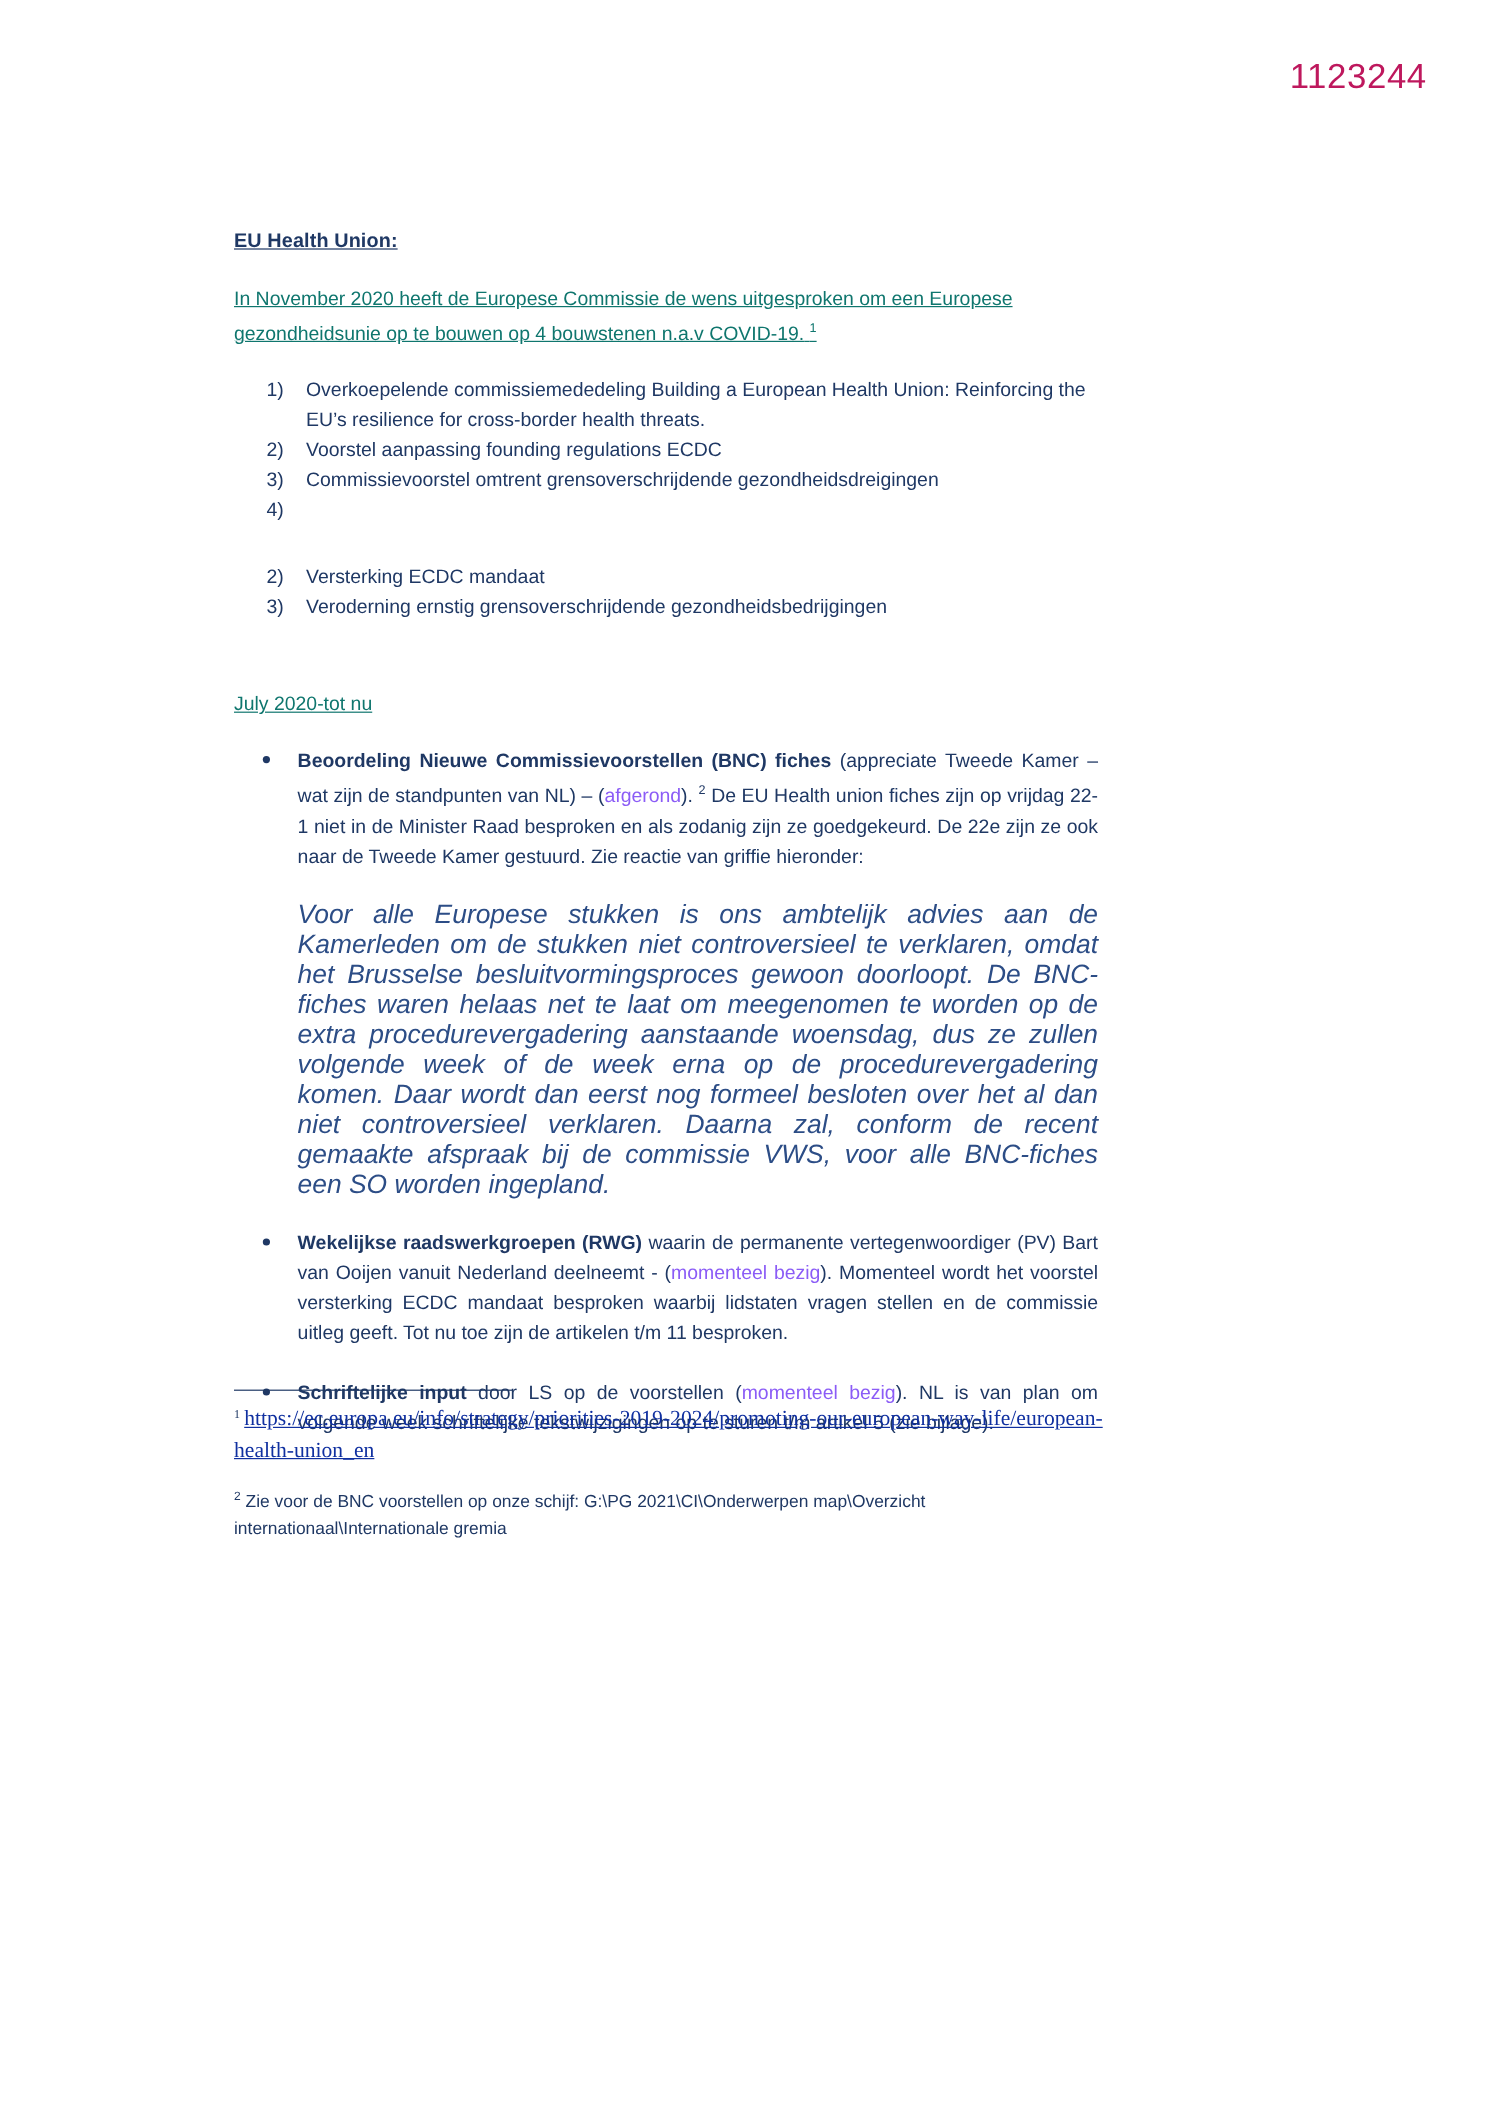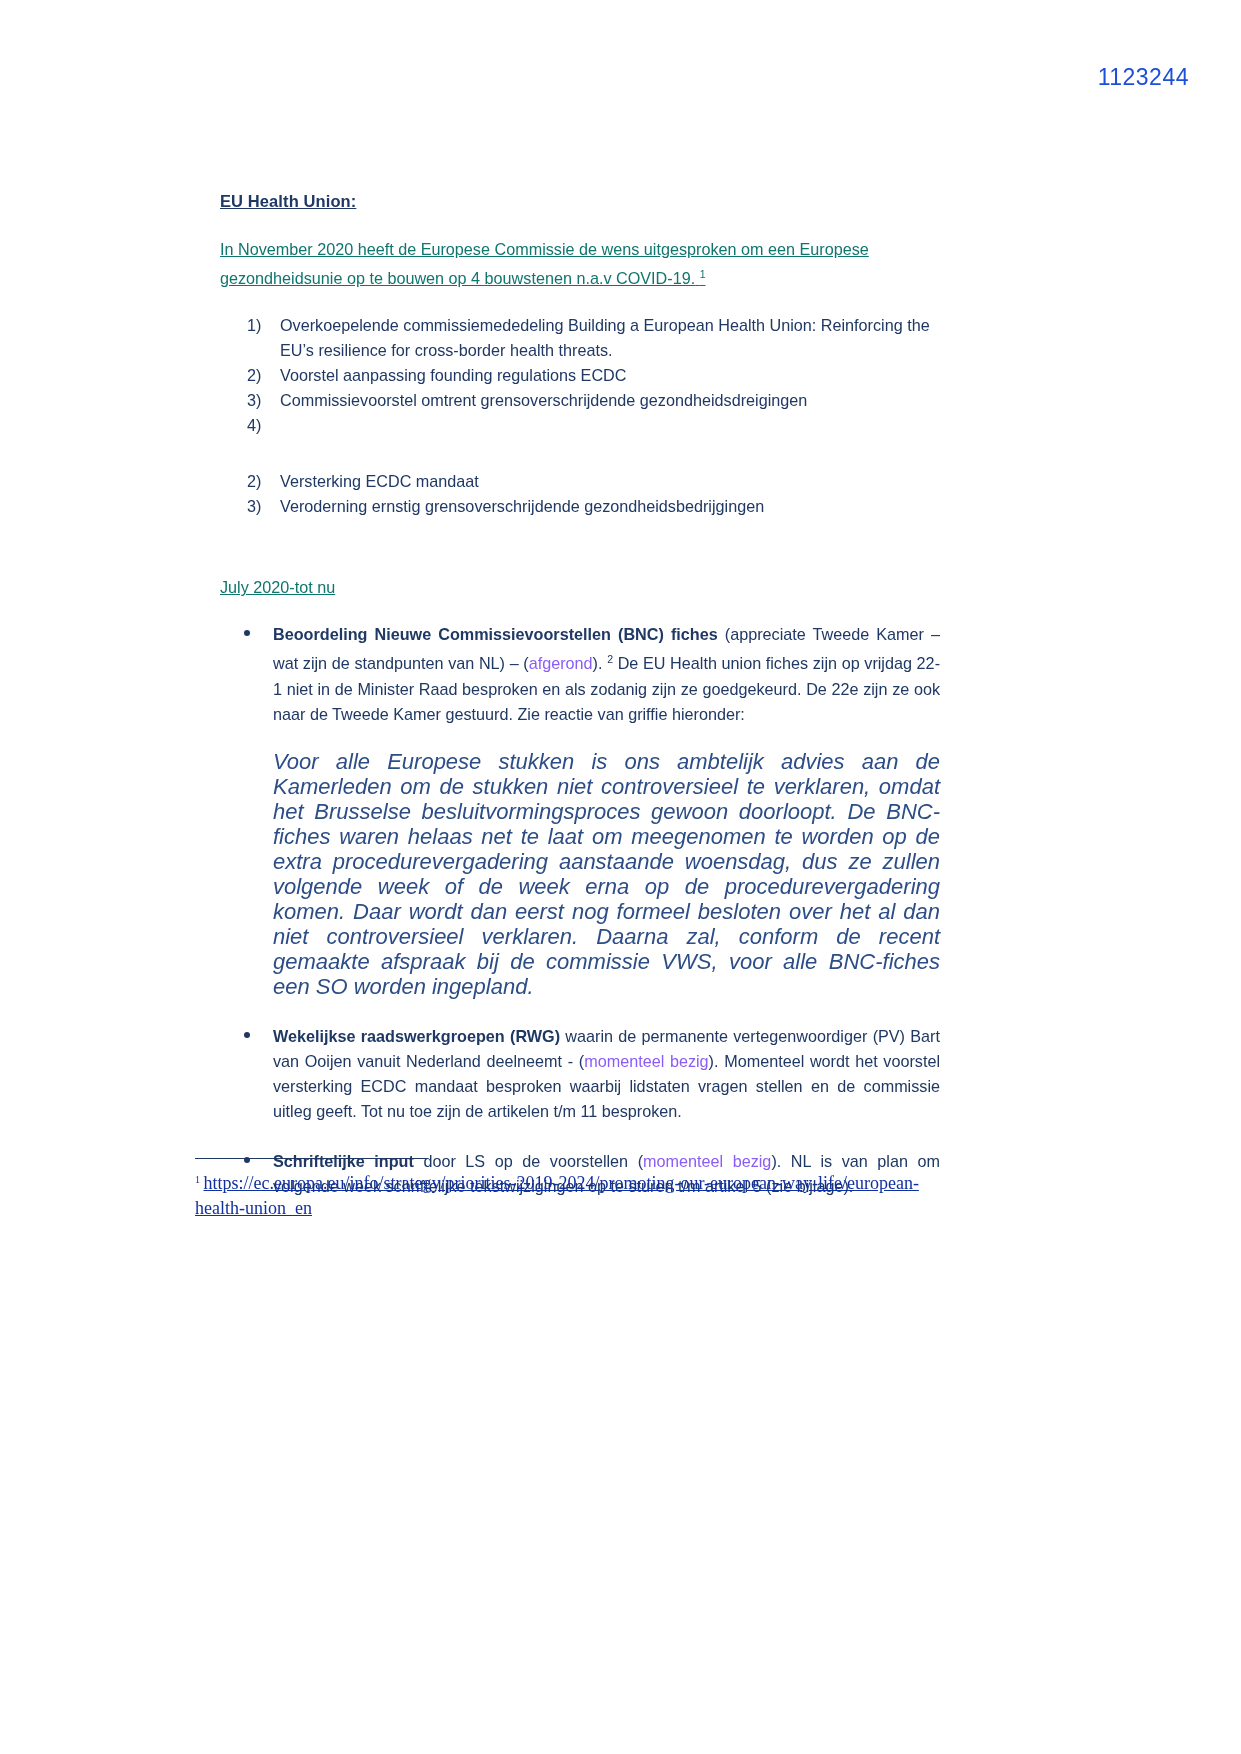--- a/index.html
+++ b/index.html
@@ -17,31 +17,29 @@
     height: 1754px;
     background: #ffffff;
     margin: 0 auto;
     overflow: hidden;
   }
   .doc-id {
     position: absolute;
     top: 48px;
     right: 52px;
     font-family: "Liberation Sans", sans-serif;
-    font-size: 23px;
-    color: #1d4ed8;
+    font-size: 29px;
+    color: #be185d;
     letter-spacing: 0.5px;
-    margin-top: 16px;
   }
   .body-col {
     position: absolute;
     left: 195px;
     top: 192px;
     width: 720px;
-    margin-left: 25px;
   }
   h2.section-title {
     font-size: 16.5px;
     font-weight: bold;
     color: #1F3864;
     text-decoration: underline;
     margin: 0 0 26px 0;
     letter-spacing: 0.1px;
   }
   h2.section-title.second {
@@ -212,15 +210,16 @@
 
     </ul>
 
   </div>
 
   <div class="footnote-area">
     <div class="fn-rule"></div>
 
     <div class="fn fn-serif-wrap"><span class="fnum">1</span> <a class="fn-link" href="#">https://ec.europa.eu/info/strategy/priorities-2019-2024/promoting-our-european-way-life/european-health-union_en</a></div>
 
+    <div class="fn fn2"><span class="fnum">2</span> <span>Zie voor de BNC voorstellen op onze schijf: G:\PG 2021\CI\Onderwerpen map\Overzicht internationaal\Internationale gremia</span></div>
   </div>
 
 </div>
 
 </body></html>

